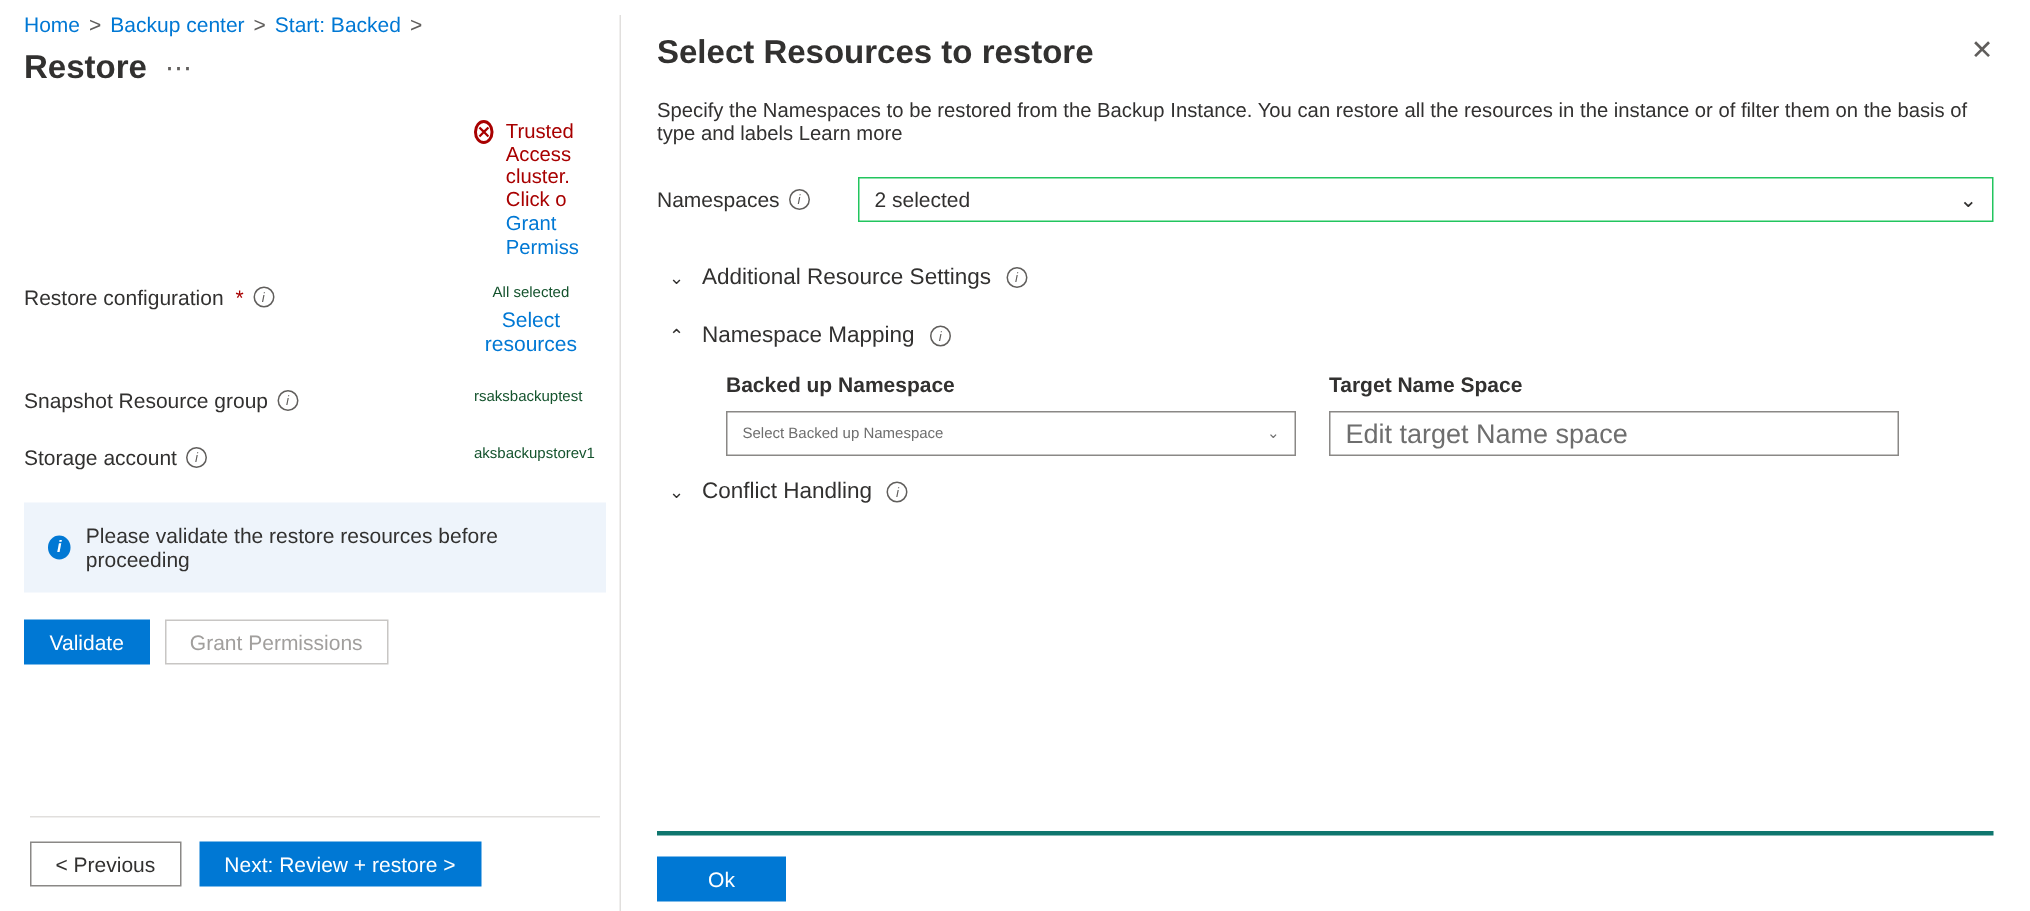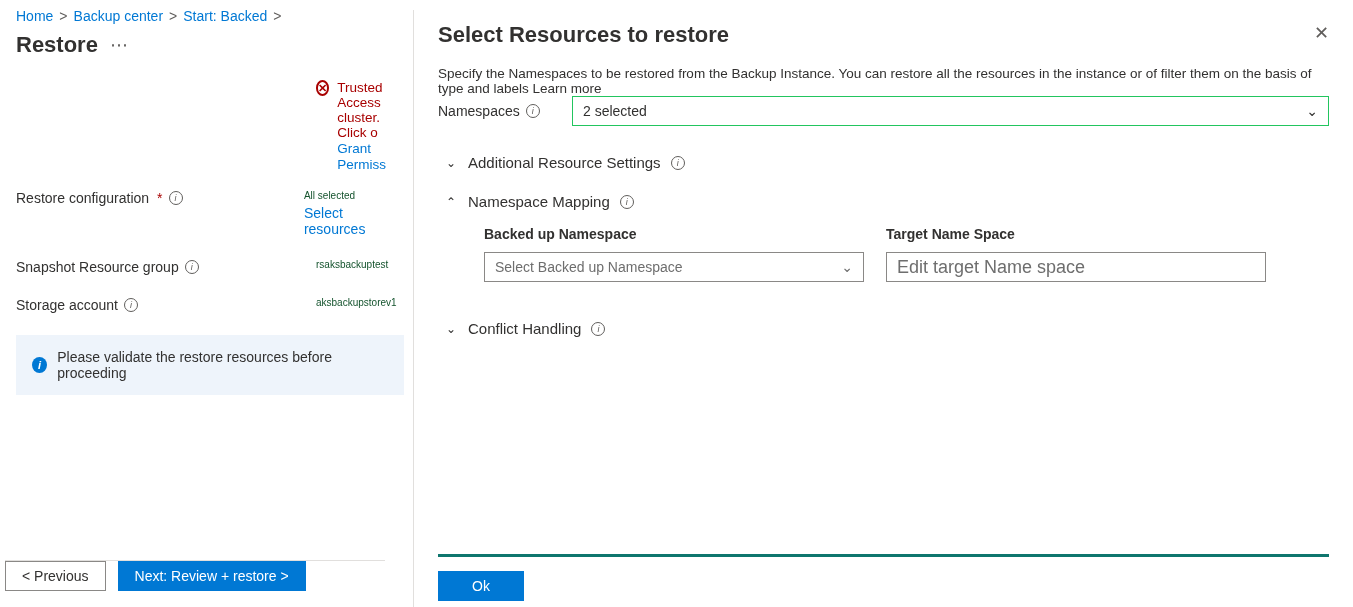--- a/index.html
+++ b/index.html
@@ -12,56 +12,56 @@
   .page-title-row { display:flex; align-items:center; gap:12px; padding: 4px 16px 12px; }
   .page-title { font-size: 22px; font-weight: 600; }
   .more { font-size: 18px; color:#605e5c; cursor:pointer; }
 
   .main-area { padding: 0 16px; width: 420px; }
 
   .alert { display:flex; gap:8px; margin: 10px 0 18px 300px; }
   .alert .err-txt { color: #a80000; font-size: 13.5px; }
   .alert .lnk { color:#0078d4; font-size:13.5px; }
 
-  .form-row { display:flex; align-items:flex-start; margin-bottom: 22px; }
+  .form-row { display:flex; align-items:flex-start; margin-bottom: 22px; text-align: center; }
   .form-label { width: 300px; display:flex; align-items:center; gap:6px; font-size:14px; color:#323130; }
   .req { color:#a80000; margin-left:2px; }
   .form-value { font-size:10px; color:#14532d; }
   .select-link { color:#0078d4; cursor:pointer; display:block; margin-top:4px; }
 
   .info-banner { background:#eef4fb; display:flex; align-items:center; gap:10px; padding:14px 16px; margin:20px 0 18px; font-size:14px; }
   .info-icon-circle { width:16px; height:16px; border-radius:50%; background:#0078d4; color:#fff; display:inline-flex; align-items:center; justify-content:center; font-size:11px; font-weight:700; font-style:italic; }
 
   .btn { display:inline-flex; align-items:center; justify-content:center; height:30px; padding:0 16px; font-size:14px; border:1px solid transparent; cursor:pointer; }
   .btn-primary { background:#0078d4; color:#fff; }
   .btn-default { background:#fff; border-color:#8a8886; color:#323130; }
   .btn-disabled { background:#fff; border-color:#c8c6c4; color:#a19f9d; cursor:default; }
   .actions { display:flex; gap:10px; }
 
-  .wizard-footer { position:absolute; left:5px; bottom:16px; display:flex; gap:12px; border-top:1px solid #e1dfdd; width:380px; }
+  .wizard-footer { position:absolute; left:20px; bottom:16px; display:flex; gap:12px; border-top:1px solid #e1dfdd; padding-top:16px; width:380px; }
 
   
   .panel { position:absolute; top:10px; right:0; height:607px; width:940px; background:#fff; border-left:1px solid #e1dfdd; padding: 12px 24px 0 24px; display:flex; flex-direction:column; }
   .panel-head { display:flex; align-items:flex-start; justify-content:space-between; }
   .panel-title { font-size:22px; font-weight:600; margin-bottom:18px; }
-  .panel-desc { font-size:13.5px; color:#323130; }
+  .panel-desc { font-size:13.5px; color:#323130; margin-bottom:22px; }
   .close-x { font-size:18px; color:#605e5c; cursor:pointer; font-weight:300; }
 
   .field-row { display:flex; align-items:center; gap:14px; margin-bottom:22px; }
   .field-label { display:flex; align-items:center; gap:6px; width:120px; font-size:14px; }
   .dropdown { flex:1; border:1px solid #22c55e; height:30px; display:flex; align-items:center; justify-content:space-between; padding:0 10px; background:#fff; cursor:pointer; font-size:14px; }
 
   .expander { display:flex; align-items:center; gap:10px; font-size:15px; cursor:pointer; margin:6px 0 16px 6px; }
   .chev { width:14px; display:inline-flex; justify-content:center; color:#323130; font-size:12px; }
 
-  .mapping { margin-left:46px; margin-bottom:24px; }
+  .mapping { margin-left:46px; margin-bottom:1px; }
   .mapping-head { display:flex; gap:22px; font-weight:600; font-size:14px; margin-bottom:10px; }
   .mapping-head > div:first-child { width:380px; }
   .mapping-row { display:flex; gap:22px; }
-  .map-select { width:380px; border:1px solid #8a8886; height:30px; display:flex; align-items:center; justify-content:space-between; padding:0 10px; color:#6e6e6e; cursor:pointer; font-size:14px; }
+  .map-select { width:380px; border:1px solid #8a8886; height:30px; display:flex; align-items:center; justify-content:space-between; padding:0 10px; color:#6e6e6e; cursor:pointer; font-size:10px; }
   .map-input { width:380px; border:1px solid #8a8886; height:30px; padding:0 10px; font-size:18px; color:#323130; }
   .map-input::placeholder { color:#6e6e6e; }
 
   .panel-footer { border-top:3px solid #0f766e; margin-top:auto; padding:14px 0 16px; }
 
   .info-icon { width:14px; height:14px; border:1px solid #605e5c; border-radius:50%; display:inline-flex; align-items:center; justify-content:center; font-size:9px; color:#605e5c; font-style:italic; cursor:default; }
   .err-icon { width:16px; height:16px; border-radius:50%; background:#fff; border:2px solid #a80000; color:#a80000; display:inline-flex; align-items:center; justify-content:center; font-size:11px; font-weight:700; }
 </style>
 </head>
 <body>
@@ -116,20 +116,24 @@
       <span class="info-icon">i</span>
     </div>
     <div class="form-value">aksbackupstorev1</div>
   </div>
 
   <div class="info-banner">
     <span class="info-icon-circle">i</span>
     <span>Please validate the restore resources before proceeding</span>
   </div>
 
+  <div class="actions">
+    <button class="btn btn-primary">Validate</button>
+    <button class="btn btn-disabled">Grant Permissions</button>
+  </div>
 </div>
 
 <div class="wizard-footer">
   <button class="btn btn-default">&lt; Previous</button>
   <button class="btn btn-primary">Next: Review + restore &gt;</button>
 </div>
 
 <div class="panel">
   <div class="panel-head">
     <div class="panel-title">Select Resources to restore</div>

